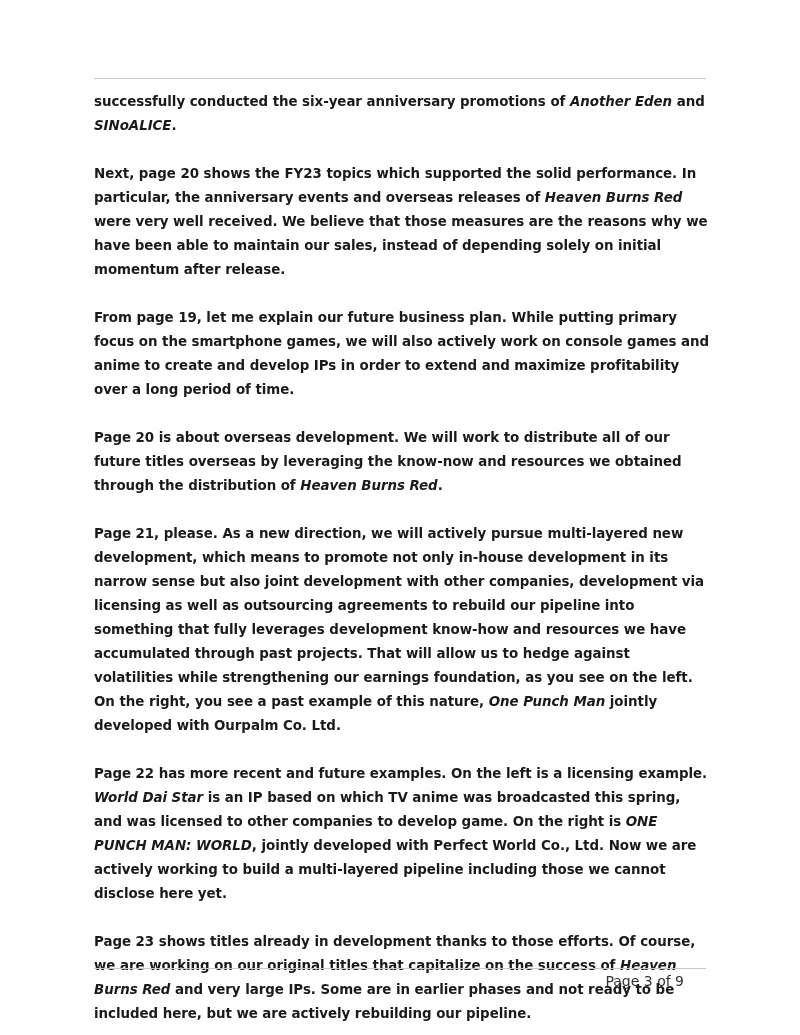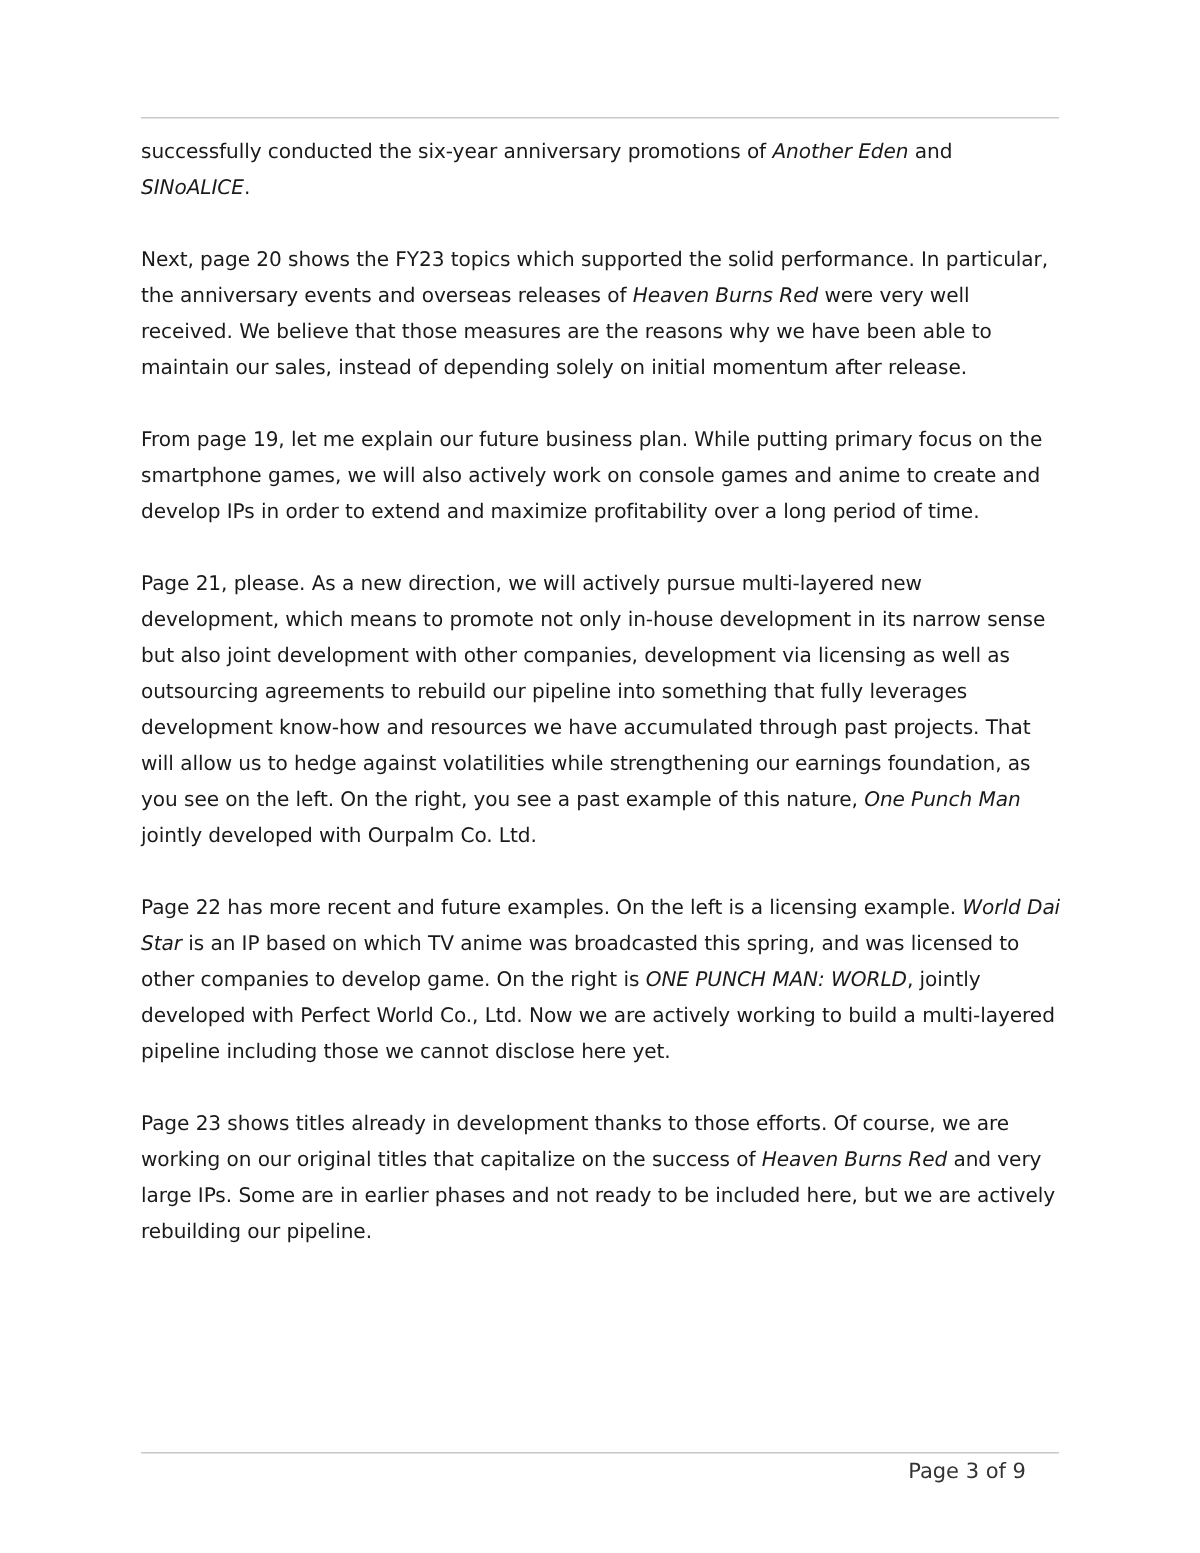--- a/index.html
+++ b/index.html
@@ -28,20 +28,21 @@
       position: absolute;
       left: 94px;
       top: 90px;
       width: 616px;
       font-size: 13.4px;
       line-height: 24px;
       letter-spacing: -0.05px;
     }
     .para {
       margin: 0 0 24px 0;
+      font-weight: bold;
     }
     .para em { font-style: italic; }
     .footer {
       position: absolute;
       top: 972px;
       right: 116px;
       font-size: 14px;
       color: #333333;
       line-height: 18px;
     }
@@ -51,20 +52,21 @@
 
 <div class="rule rule-top"></div>
 
 <div class="content">
   <p class="para"><span>successfully conducted the six-year anniversary promotions of </span><em>Another Eden</em><span> and </span><br><em>SINoALICE</em><span>.</span></p>
 
   <p class="para"><span>Next, page 20 shows the FY23 topics which supported the solid performance. In particular, the anniversary events and overseas releases of </span><em>Heaven Burns Red</em><span> were very well received. We believe that those measures are the reasons why we have been able to maintain our sales, instead of depending solely on initial momentum after release.</span></p>
 
   <p class="para"><span>From page 19, let me explain our future business plan. While putting primary focus on the smartphone games, we will also actively work on console games and anime to create and develop IPs in order to extend and maximize profitability over a long period of time.</span></p>
 
+  <p class="para"><span>Page 20 is about overseas development. We will work to distribute all of our future titles overseas by leveraging the know-now and resources we obtained through the distribution of </span><em>Heaven Burns Red</em><span>.</span></p>
 
   <p class="para"><span>Page 21, please. As a new direction, we will actively pursue multi-layered new development, which means to promote not only in-house development in its narrow sense but also joint development with other companies, development via licensing as well as outsourcing agreements to rebuild our pipeline into something that fully leverages development know-how and resources we have accumulated through past projects. That will allow us to hedge against volatilities while strengthening our earnings foundation, as you see on the left. On the right, you see a past example of this nature, </span><em>One Punch Man</em><span> jointly developed with Ourpalm Co. Ltd.</span></p>
 
   <p class="para"><span>Page 22 has more recent and future examples. On the left is a licensing example. </span><em>World Dai Star</em><span> is an IP based on which TV anime was broadcasted this spring, and was licensed to other companies to develop game. On the right is </span><em>ONE PUNCH MAN: WORLD</em><span>, jointly developed with Perfect World Co., Ltd. Now we are actively working to build a multi-layered pipeline including those we cannot disclose here yet.</span></p>
 
   <p class="para"><span>Page 23 shows titles already in development thanks to those efforts. Of course, we are working on our original titles that capitalize on the success of </span><em>Heaven Burns Red</em><span> and very large IPs. Some are in earlier phases and not ready to be included here, but we are actively rebuilding our pipeline.</span></p>
 </div>
 
 <div class="rule rule-bottom"></div>
 

